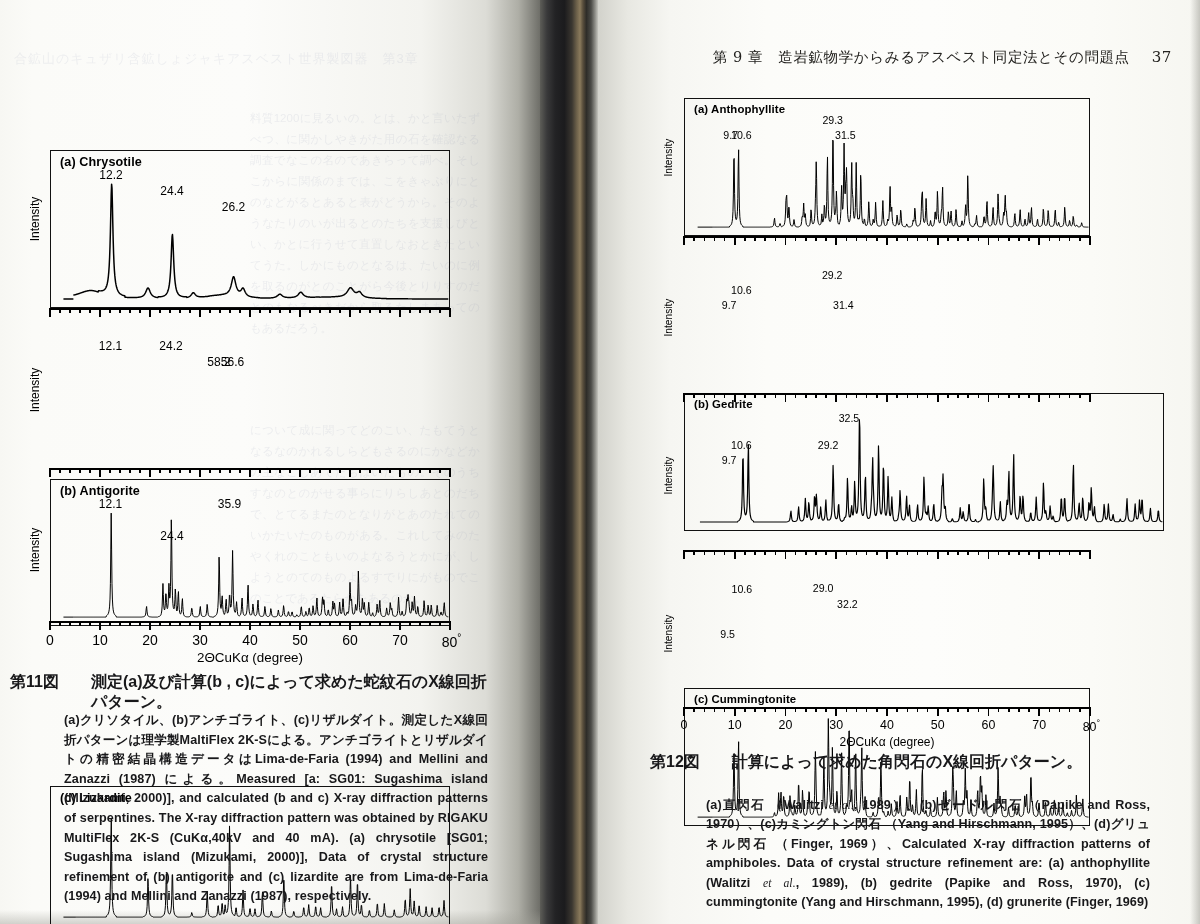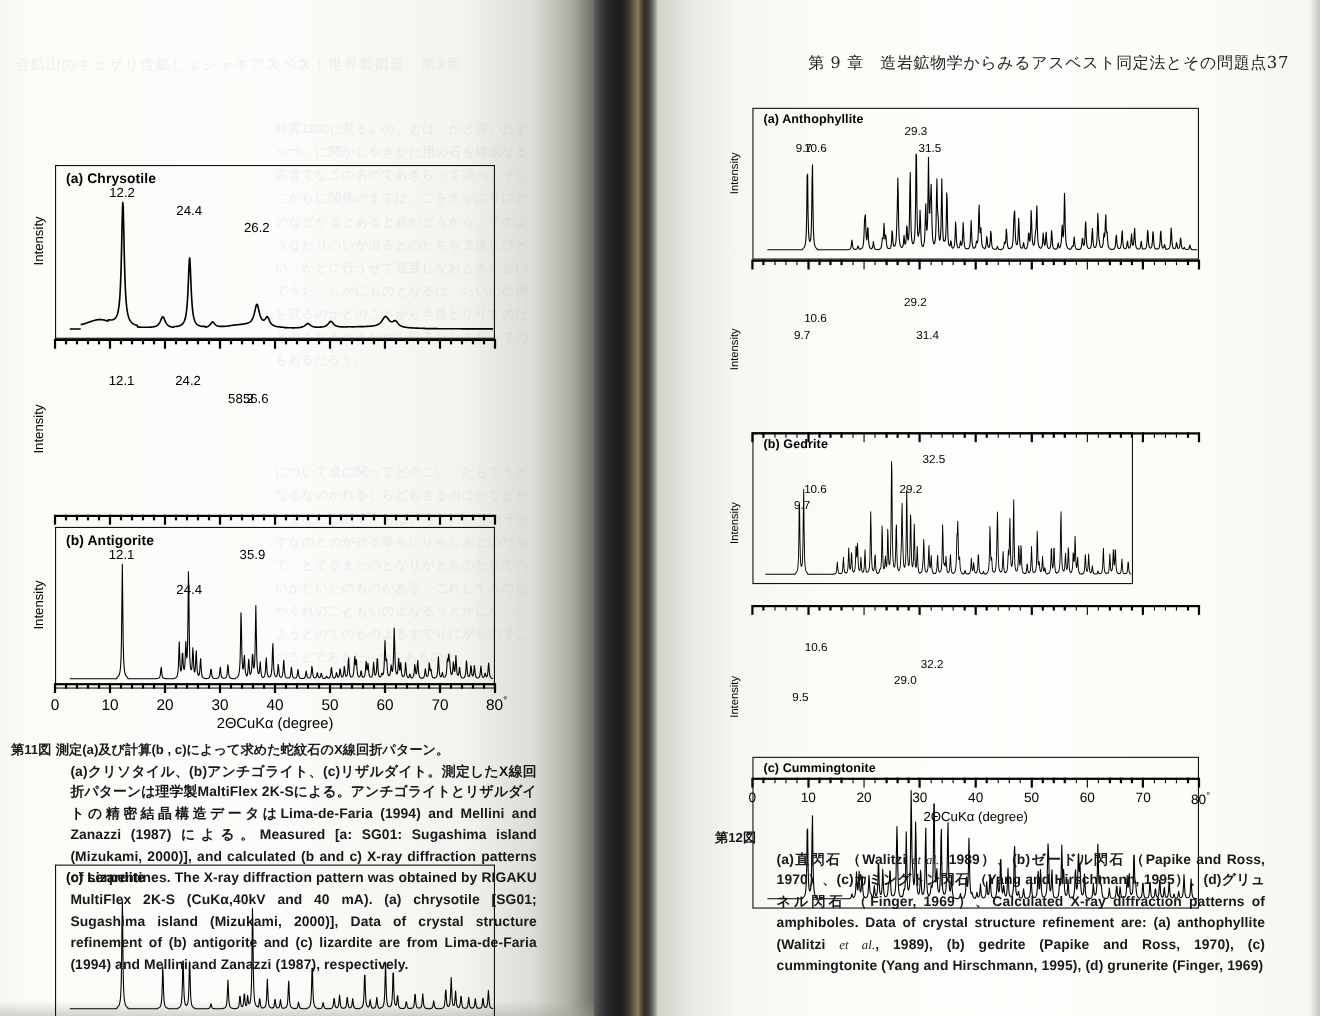--- a/index.html
+++ b/index.html
@@ -69,21 +69,21 @@
   
   .runhead {
     position: absolute;
     top: 48px; right: 28px;
     font-family: "DejaVu Serif", "Liberation Serif", serif;
     font-size: 14.5px;
     color: #23221f;
     letter-spacing: .6px;
     white-space: nowrap;
   }
-  .runhead .pageno { font-size: 15px; }
+  .runhead .pageno { margin-left: 22px; font-size: 15px; }
 
   
   .fig { position: absolute; }
 
   .panel {
     position: relative;
     border: 1.6px solid #111;
     background: transparent;
     overflow: hidden;
   }
@@ -148,22 +148,22 @@
   .axis-title.small { font-size: 12px; }
   .deg { font-size: .72em; vertical-align: .55em; }
 
   
   .caption {
     position: absolute;
     color: #18181a;
   }
   .cap-head {
     display: flex;
-    gap: 4px;
-    font-size: 12px;
+    gap: 32px;
+    font-size: 16px;
     font-weight: bold;
     line-height: 19.5px;
   }
   .cap-tag { flex: 0 0 auto; font-weight: bold; }
   .cap-body {
     font-size: 12.6px;
     line-height: 19.6px;
     text-align: justify;
     font-weight: bold;
     letter-spacing: .1px;
@@ -442,21 +442,21 @@
         <div class="axis-tick minor" style="left: 334.15px;"></div>
         <div class="axis-tick minor" style="left: 344.3px;"></div>
         <div class="axis-tick major" style="left: 354.45px;"></div>
         <div class="axis-tick minor" style="left: 364.6px;"></div>
         <div class="axis-tick minor" style="left: 374.75px;"></div>
         <div class="axis-tick minor" style="left: 384.9px;"></div>
         <div class="axis-tick minor" style="left: 395.05px;"></div>
         <div class="axis-tick major" style="left: 405.2px;"></div>
       </div>
 
-    <div class="panel" id="rp1" style="left:86px; top:255px; width:346px; height:138px;">
+    <div class="panel" id="rp1" style="left:86px; top:255px; width:480px; height:138px;">
       <div class="panel-label small">(b) Gedrite</div>
       <svg class="peak-svg" id="rsvg1" viewBox="0 0 406 138" preserveAspectRatio="none">
           <path d="M12.69 130.00 L27.91 130.00 M27.91 130.00 L28.32 130.00 L28.72 130.00 L29.13 130.00 L29.54 130.00 L29.94 130.00 L30.35 130.00 L30.75 130.00 L31.16 130.00 L31.57 130.00 L31.97 130.00 L32.38 130.00 L32.78 130.00 L33.19 130.00 L33.60 130.00 L34.00 130.00 L34.41 130.00 L34.81 130.00 L35.22 130.00 L35.63 130.00 L36.03 130.00 L36.44 130.00 L36.84 130.00 L37.25 130.00 L37.66 130.00 L38.06 130.00 L38.47 130.00 L38.87 130.00 L39.28 130.00 L39.69 130.00 L40.09 130.00 L40.50 130.00 L40.90 130.00 L41.31 130.00 L41.72 130.00 L42.12 130.00 L42.53 130.00 L42.93 130.00 L43.34 130.00 L43.75 130.00 L44.15 130.00 L44.56 130.00 L44.96 128.97 L45.37 128.75 L45.78 128.45 L46.18 128.02 L46.59 127.38 L46.99 126.39 L47.40 124.74 L47.81 121.69 L48.21 115.31 L48.62 99.90 L49.02 66.69 L49.43 65.60 L49.84 98.58 L50.24 113.68 L50.65 119.62 L51.05 122.03 L51.46 122.71 L51.87 122.10 L52.27 119.86 L52.68 114.47 L53.08 101.18 L53.49 68.97 L53.90 51.54 L54.30 89.20 L54.71 110.75 L55.11 119.48 L55.52 123.50 L55.93 125.62 L56.33 126.86 L56.74 127.64 L57.14 128.17 L57.55 128.54 L57.96 128.80 L58.36 130.00 L58.77 130.00 L59.17 130.00 L59.58 130.00 L59.99 130.00 L60.39 130.00 L60.80 130.00 L61.20 130.00 L61.61 130.00 L62.02 130.00 L62.42 130.00 L62.83 130.00 L63.23 130.00 L63.64 130.00 L64.05 130.00 L64.45 130.00 L64.86 130.00 L65.26 130.00 L65.67 130.00 L66.08 130.00 L66.48 130.00 L66.89 130.00 L67.29 130.00 L67.70 130.00 L68.11 130.00 L68.51 130.00 L68.92 130.00 L69.32 130.00 L69.73 130.00 L70.14 130.00 L70.54 130.00 L70.95 130.00 L71.35 130.00 L71.76 130.00 L72.17 130.00 L72.57 130.00 L72.98 130.00 L73.38 130.00 L73.79 130.00 L74.20 130.00 L74.60 130.00 L75.01 130.00 L75.41 130.00 L75.82 130.00 L76.23 130.00 L76.63 130.00 L77.04 130.00 L77.44 130.00 L77.85 130.00 L78.26 130.00 L78.66 130.00 L79.07 130.00 L79.47 130.00 L79.88 130.00 L80.29 130.00 L80.69 130.00 L81.10 130.00 L81.50 130.00 L81.91 130.00 L82.32 130.00 L82.72 130.00 L83.13 130.00 L83.53 130.00 L83.94 130.00 L84.35 130.00 L84.75 130.00 L85.16 130.00 L85.56 129.84 L85.97 129.81 L86.38 129.77 L86.78 129.70 L87.19 129.61 L87.59 129.47 L88.00 129.24 L88.41 128.83 L88.81 127.99 L89.22 126.04 L89.62 121.38 L90.03 118.72 L90.44 124.13 L90.84 127.23 L91.25 128.49 L91.65 129.07 L92.06 129.16 L92.47 129.30 L92.87 129.35 L93.28 129.35 L93.68 129.28 L94.09 129.14 L94.50 128.88 L94.90 128.51 L95.31 127.49 L95.71 125.14 L96.12 119.39 L96.53 114.35 L96.93 121.27 L97.34 125.94 L97.74 127.52 L98.15 128.30 L98.56 128.66 L98.96 128.80 L99.37 128.79 L99.77 128.65 L100.18 128.31 L100.59 127.65 L100.99 125.99 L101.40 122.96 L101.80 115.05 L102.21 105.65 L102.62 114.73 L103.02 122.25 L103.43 124.91 L103.83 125.36 L104.24 124.07 L104.65 119.55 L105.05 110.08 L105.46 112.71 L105.86 121.40 L106.27 125.31 L106.68 126.91 L107.08 127.85 L107.49 127.66 L107.89 127.47 L108.30 126.89 L108.71 125.67 L109.11 122.99 L109.52 116.52 L109.92 104.03 L110.33 105.77 L110.74 113.89 L111.14 111.71 L111.55 101.46 L111.95 108.38 L112.36 119.37 L112.77 123.97 L113.17 125.83 L113.58 126.49 L113.98 126.30 L114.39 124.91 L114.80 121.04 L115.20 114.33 L115.61 119.15 L116.01 124.59 L116.42 127.06 L116.83 127.86 L117.23 128.09 L117.64 127.95 L118.04 127.39 L118.45 126.03 L118.86 122.74 L119.26 114.57 L119.67 107.38 L120.07 117.49 L120.48 124.18 L120.89 126.88 L121.29 127.98 L121.70 127.81 L122.10 127.96 L122.51 127.90 L122.92 127.64 L123.32 127.12 L123.73 126.19 L124.13 124.50 L124.54 121.37 L124.95 113.75 L125.35 95.90 L125.76 72.39 L126.16 87.66 L126.57 110.23 L126.98 119.64 L127.38 123.62 L127.79 125.50 L128.19 126.40 L128.60 126.69 L129.01 126.40 L129.41 125.18 L129.82 121.75 L130.22 113.63 L130.63 112.03 L131.04 121.14 L131.44 125.71 L131.85 127.58 L132.25 128.45 L132.66 128.91 L133.07 129.16 L133.47 129.29 L133.88 128.66 L134.28 128.45 L134.69 128.00 L135.10 127.24 L135.50 125.33 L135.91 125.01 L136.31 125.17 L136.72 123.50 L137.13 118.64 L137.53 106.59 L137.94 85.42 L138.34 95.76 L138.75 113.91 L139.16 121.40 L139.56 124.39 L139.97 124.89 L140.37 124.63 L140.78 122.50 L141.19 116.63 L141.59 113.10 L142.00 119.57 L142.40 122.60 L142.81 122.81 L143.22 119.18 L143.62 108.80 L144.03 88.42 L144.43 97.40 L144.84 113.17 L145.25 119.27 L145.65 121.09 L146.06 120.76 L146.46 118.69 L146.87 113.42 L147.28 101.34 L147.68 71.14 L148.09 25.96 L148.49 34.36 L148.90 84.86 L149.31 106.93 L149.71 116.10 L150.12 120.38 L150.52 122.46 L150.93 123.30 L151.34 123.12 L151.74 121.65 L152.15 117.59 L152.55 107.10 L152.96 88.14 L153.37 84.58 L153.77 106.76 L154.18 118.75 L154.58 123.65 L154.99 125.08 L155.40 126.08 L155.80 126.34 L156.21 126.30 L156.61 125.83 L157.02 124.77 L157.43 122.56 L157.83 117.89 L158.24 109.82 L158.64 101.73 L159.05 79.08 L159.46 64.47 L159.86 90.30 L160.27 102.67 L160.67 114.07 L161.08 120.12 L161.49 122.60 L161.89 123.43 L162.30 123.16 L162.70 121.70 L163.11 118.29 L163.52 110.06 L163.92 89.25 L164.33 52.46 L164.73 70.30 L165.14 101.79 L165.55 114.67 L165.95 119.79 L166.36 121.73 L166.76 121.85 L167.17 120.09 L167.58 114.96 L167.98 101.29 L168.39 75.12 L168.79 77.62 L169.20 101.93 L169.61 115.52 L170.01 120.87 L170.42 122.86 L170.82 123.04 L171.23 121.15 L171.64 116.24 L172.04 103.23 L172.45 83.52 L172.85 96.25 L173.26 113.96 L173.67 120.98 L174.07 123.35 L174.48 123.46 L174.88 121.06 L175.29 113.51 L175.70 104.27 L176.10 114.10 L176.51 122.36 L176.91 125.76 L177.32 127.76 L177.73 128.48 L178.13 128.89 L178.54 128.65 L178.94 128.68 L179.35 128.60 L179.76 128.39 L180.16 127.97 L180.57 127.43 L180.97 125.73 L181.38 122.28 L181.79 118.78 L182.19 112.01 L182.60 97.80 L183.00 105.54 L183.41 118.68 L183.82 123.85 L184.22 126.16 L184.63 127.24 L185.03 127.76 L185.44 127.96 L185.85 127.90 L186.25 127.39 L186.66 126.53 L187.06 124.65 L187.47 120.53 L187.88 109.75 L188.28 103.49 L188.69 115.57 L189.09 122.12 L189.50 123.92 L189.91 122.78 L190.31 117.47 L190.72 112.61 L191.12 120.10 L191.53 125.15 L191.94 127.24 L192.34 128.22 L192.75 128.75 L193.15 129.09 L193.56 129.21 L193.97 129.25 L194.37 129.23 L194.78 129.14 L195.18 128.97 L195.59 128.81 L196.00 128.16 L196.40 126.86 L196.81 123.80 L197.21 116.50 L197.62 112.35 L198.03 120.82 L198.43 125.67 L198.84 126.95 L199.24 127.70 L199.65 127.96 L200.06 127.94 L200.46 127.59 L200.87 126.98 L201.27 125.83 L201.68 123.55 L202.09 118.34 L202.49 106.06 L202.90 84.25 L203.30 94.62 L203.71 112.82 L204.12 119.70 L204.52 120.87 L204.93 119.80 L205.33 122.09 L205.74 122.54 L206.15 118.68 L206.55 113.35 L206.96 119.36 L207.36 124.54 L207.77 127.17 L208.18 128.00 L208.58 128.32 L208.99 128.36 L209.39 128.12 L209.80 127.56 L210.21 126.09 L210.61 122.49 L211.02 114.14 L211.42 112.03 L211.83 121.14 L212.24 125.75 L212.64 127.64 L213.05 128.52 L213.45 129.00 L213.86 128.93 L214.27 129.03 L214.67 129.05 L215.08 128.37 L215.48 128.09 L215.89 127.88 L216.30 127.11 L216.70 125.64 L217.11 123.22 L217.51 118.06 L217.92 106.13 L218.33 92.88 L218.73 93.13 L219.14 81.00 L219.54 93.38 L219.95 110.80 L220.36 116.19 L220.76 113.95 L221.17 114.17 L221.57 121.40 L221.98 125.19 L222.39 126.90 L222.79 127.75 L223.20 128.56 L223.60 128.85 L224.01 129.52 L224.42 129.57 L224.82 129.58 L225.23 129.53 L225.63 129.56 L226.04 129.22 L226.45 128.41 L226.85 126.66 L227.26 126.66 L227.66 128.41 L228.07 129.22 L228.48 129.56 L228.88 129.72 L229.29 129.63 L229.69 129.64 L230.10 129.62 L230.51 129.58 L230.91 129.49 L231.32 129.35 L231.72 129.15 L232.13 128.57 L232.54 127.68 L232.94 125.72 L233.35 120.92 L233.75 115.21 L234.16 120.66 L234.57 125.12 L234.97 126.51 L235.38 126.22 L235.78 123.85 L236.19 119.20 L236.60 121.76 L237.00 125.79 L237.41 127.56 L237.81 128.28 L238.22 128.57 L238.63 128.79 L239.03 128.64 L239.44 128.26 L239.84 127.46 L240.25 125.71 L240.66 121.41 L241.06 112.24 L241.47 112.24 L241.87 121.56 L242.28 125.84 L242.69 127.63 L243.09 128.47 L243.50 128.92 L243.90 129.18 L244.31 129.33 L244.72 129.40 L245.12 129.40 L245.53 129.30 L245.93 129.23 L246.34 128.32 L246.75 127.25 L247.15 128.32 L247.56 129.23 L247.96 129.59 L248.37 129.75 L248.78 129.84 L249.18 129.89 L249.59 129.26 L249.99 129.13 L250.40 128.94 L250.81 128.66 L251.21 128.06 L251.62 127.37 L252.02 126.15 L252.43 123.86 L252.84 118.95 L253.24 106.92 L253.65 85.91 L254.05 95.52 L254.46 112.23 L254.87 116.96 L255.27 114.26 L255.68 115.84 L256.08 122.62 L256.49 125.85 L256.90 127.11 L257.30 127.83 L257.71 127.53 L258.11 127.57 L258.52 127.90 L258.93 127.43 L259.33 126.61 L259.74 125.18 L260.14 122.55 L260.55 116.60 L260.96 105.66 L261.36 87.74 L261.77 72.56 L262.17 89.76 L262.58 111.13 L262.99 120.15 L263.39 123.83 L263.80 125.78 L264.20 126.84 L264.61 127.43 L265.02 127.74 L265.42 127.83 L265.83 127.71 L266.23 127.37 L266.64 126.63 L267.05 123.47 L267.45 115.76 L267.86 108.99 L268.26 118.28 L268.67 124.55 L269.08 126.83 L269.48 127.92 L269.89 128.45 L270.29 128.69 L270.70 128.09 L271.11 127.87 L271.51 127.42 L271.92 126.58 L272.32 124.95 L272.73 121.60 L273.14 113.42 L273.54 107.54 L273.95 112.24 L274.35 108.51 L274.76 89.25 L275.17 78.41 L275.57 102.15 L275.98 115.53 L276.38 120.62 L276.79 122.43 L277.20 122.50 L277.60 120.94 L278.01 116.67 L278.41 106.07 L278.82 79.44 L279.23 61.30 L279.63 93.02 L280.04 112.95 L280.44 120.36 L280.85 123.83 L281.26 125.58 L281.66 126.50 L282.07 126.94 L282.47 127.00 L282.88 126.26 L283.29 125.16 L283.69 122.57 L284.10 116.77 L284.50 103.71 L284.91 106.55 L285.32 117.68 L285.72 121.59 L286.13 121.10 L286.53 115.66 L286.94 103.44 L287.35 107.02 L287.75 119.04 L288.16 124.34 L288.56 126.62 L288.97 127.75 L289.38 128.56 L289.78 128.88 L290.19 129.06 L290.59 129.15 L291.00 129.17 L291.41 129.11 L291.81 129.25 L292.22 128.82 L292.62 127.92 L293.03 125.74 L293.44 121.03 L293.84 120.70 L294.25 125.34 L294.65 127.43 L295.06 128.21 L295.47 128.46 L295.87 128.42 L296.28 128.12 L296.68 127.44 L297.09 125.99 L297.50 122.63 L297.90 114.24 L298.31 104.40 L298.71 114.39 L299.12 122.81 L299.53 126.21 L299.93 127.72 L300.34 127.90 L300.74 128.20 L301.15 128.29 L301.56 128.21 L301.96 127.95 L302.37 127.28 L302.77 126.26 L303.18 124.54 L303.59 120.11 L303.99 109.25 L304.40 90.28 L304.80 99.27 L305.21 115.03 L305.62 120.64 L306.02 121.08 L306.43 118.23 L306.83 121.03 L307.24 125.06 L307.65 126.74 L308.05 127.34 L308.46 127.28 L308.86 126.67 L309.27 125.35 L309.68 120.53 L310.08 113.34 L310.49 118.53 L310.89 124.38 L311.30 126.68 L311.71 127.17 L312.11 126.31 L312.52 123.86 L312.92 124.74 L313.33 127.40 L313.74 128.59 L314.14 129.11 L314.55 129.38 L314.95 129.72 L315.36 129.43 L315.77 129.40 L316.17 129.32 L316.58 129.19 L316.98 128.98 L317.39 128.71 L317.80 128.12 L318.20 126.66 L318.61 124.30 L319.01 118.69 L319.42 106.68 L319.83 106.45 L320.23 117.94 L320.64 122.84 L321.04 124.01 L321.45 122.78 L321.86 117.76 L322.26 106.03 L322.67 106.25 L323.07 118.49 L323.48 124.21 L323.89 126.61 L324.29 128.09 L324.70 128.69 L325.10 129.05 L325.51 128.46 L325.92 128.44 L326.32 128.31 L326.73 128.06 L327.13 127.94 L327.54 127.20 L327.95 125.96 L328.35 123.74 L328.76 119.21 L329.16 108.53 L329.57 83.50 L329.98 72.33 L330.38 100.35 L330.79 115.74 L331.19 121.94 L331.60 124.75 L332.01 126.14 L332.41 126.81 L332.82 127.00 L333.22 126.71 L333.63 125.22 L334.04 122.11 L334.44 114.74 L334.85 110.64 L335.25 119.35 L335.66 124.09 L336.07 125.54 L336.47 125.32 L336.88 123.32 L337.28 117.49 L337.69 105.58 L338.10 108.76 L338.50 119.98 L338.91 124.63 L339.31 126.66 L339.72 127.80 L340.13 128.23 L340.53 128.38 L340.94 127.81 L341.34 127.36 L341.75 126.43 L342.16 124.40 L342.56 119.80 L342.97 110.17 L343.37 111.38 L343.78 118.02 L344.19 117.91 L344.59 110.22 L345.00 94.85 L345.40 102.94 L345.81 116.70 L346.22 122.16 L346.62 123.78 L347.03 122.88 L347.43 118.24 L347.84 114.21 L348.25 120.95 L348.65 125.50 L349.06 127.40 L349.46 128.29 L349.87 129.17 L350.28 129.41 L350.68 129.56 L351.09 129.66 L351.49 129.73 L351.90 129.51 L352.31 129.48 L352.71 129.58 L353.12 129.46 L353.52 129.29 L353.93 129.00 L354.34 128.52 L354.74 127.61 L355.15 125.39 L355.55 120.44 L355.96 111.81 L356.37 115.92 L356.77 123.17 L357.18 126.07 L357.58 127.08 L357.99 127.18 L358.40 126.48 L358.80 124.28 L359.21 118.35 L359.61 111.35 L360.02 118.47 L360.43 124.45 L360.83 127.05 L361.24 128.03 L361.64 128.42 L362.05 128.46 L362.46 128.09 L362.86 126.91 L363.27 123.88 L363.67 122.17 L364.08 125.84 L364.49 128.15 L364.89 128.99 L365.30 129.33 L365.70 129.53 L366.11 129.64 L366.52 129.70 L366.92 129.72 L367.33 129.72 L367.73 129.69 L368.14 129.61 L368.55 129.50 L368.95 129.03 L369.36 127.88 L369.76 126.87 L370.17 128.25 L370.58 129.19 L370.98 129.25 L371.39 129.35 L371.79 129.35 L372.20 129.28 L372.61 129.13 L373.01 128.88 L373.42 128.45 L373.82 127.67 L374.23 126.12 L374.64 122.56 L375.04 113.78 L375.45 106.07 L375.85 116.64 L376.26 123.79 L376.67 126.67 L377.07 127.97 L377.48 128.64 L377.88 128.80 L378.29 129.00 L378.70 129.10 L379.10 129.12 L379.51 129.07 L379.91 128.94 L380.32 128.93 L380.73 128.38 L381.13 127.30 L381.54 124.60 L381.94 118.55 L382.35 111.35 L382.76 118.37 L383.16 124.23 L383.57 126.44 L383.97 126.83 L384.38 126.71 L384.79 125.77 L385.19 123.26 L385.60 116.85 L386.00 107.24 L386.41 113.58 L386.82 120.40 L387.22 121.68 L387.63 117.91 L388.03 107.49 L388.44 107.88 L388.85 119.24 L389.25 124.56 L389.66 126.80 L390.06 127.90 L390.47 128.51 L390.88 128.94 L391.28 129.11 L391.69 129.20 L392.09 129.23 L392.50 129.20 L392.91 129.39 L393.31 129.13 L393.72 128.66 L394.12 127.75 L394.53 125.64 L394.94 120.48 L395.34 115.96 L395.75 122.17 L396.15 126.36 L396.56 128.04 L396.97 128.81 L397.37 129.20 L397.78 129.25 L398.18 129.36 L398.59 129.40 L399.00 129.39 L399.40 129.33 L399.81 129.19 L400.21 129.07 L400.62 128.53 L401.03 127.41 L401.43 124.69 L401.84 118.83 L402.24 118.83 L402.65 124.69 L403.06 127.41 L403.46 128.53 L403.87 129.07 L404.27 129.36 L404.68 129.54 L405.09 129.65 L405.49 129.73 " fill="none" stroke="#000" stroke-width="1" stroke-linejoin="round"></path>
         </svg>
     </div>
     <div id="rpk1">
         <div class="peaklabel small" style="left: 131.167px; top: 299px;">9.7</div>
         <div class="peaklabel small" style="left: 143.347px; top: 284px;">10.6</div>
         <div class="peaklabel small" style="left: 234.19px; top: 269px;">29.2</div>
         <div class="peaklabel small" style="left: 245.355px; top: 299px;">31.4</div>
@@ -559,21 +559,21 @@
         <div class="axis-tick minor" style="left: 364.6px;"></div>
         <div class="axis-tick minor" style="left: 374.75px;"></div>
         <div class="axis-tick minor" style="left: 384.9px;"></div>
         <div class="axis-tick minor" style="left: 395.05px;"></div>
         <div class="axis-tick major" style="left: 405.2px;"></div>
       </div>
 
     <div id="rpk3">
         <div class="peaklabel small" style="left: 129.645px; top: 628px;">9.5</div>
         <div class="peaklabel small" style="left: 143.855px; top: 583px;">10.6</div>
-        <div class="peaklabel small" style="left: 225.055px; top: 613px; text-align: right;">29.0</div>
+        <div class="peaklabel small" style="left: 225.055px; top: 582px; text-align: right;">29.0</div>
         <div class="peaklabel small" style="left: 249.415px; top: 598px;">32.2</div>
       </div>
 
     <div class="axis" id="raxmain" style="left:86px; top:707px; width:406px;">
       <div class="axis-line"></div>
     <div class="axis-tick major" style="left: -0.8px;"></div>
         <div class="axis-tick minor" style="left: 9.35px;"></div>
         <div class="axis-tick minor" style="left: 19.5px;"></div>
         <div class="axis-tick minor" style="left: 29.65px;"></div>
         <div class="axis-tick minor" style="left: 39.8px;"></div>
@@ -624,19 +624,20 @@
         <div class="axis-num small" style="left: 406px; top: 11px; transform: translateX(-42%);">80<span class="deg">°</span></div>
       </div>
     <div class="axis-title small" style="left:289px; top:735px;">
       <span>2ΘCuKα (degree)</span>
     </div>
   </div>
 
   <div class="caption" style="left:650px; top:752px; width:500px;">
     <div class="cap-head">
       <span class="cap-tag">第12図</span>
-    </div>
-    <div class="cap-body" style="padding-left:56px;">
+      <span>計算によって求めた角閃石のX線回折パターン。</span>
+    </div>
+    <div class="cap-body" style="padding-left:56px;margin-top:24px;">
       <span>(a)直閃石 （Walitzi </span><span class="cap-it">et al.</span><span>, 1989）、(b)ゼードル閃石 （Papike and Ross, 1970）、(c)カミングトン閃石 （Yang and Hirschmann, 1995）、(d)グリュネル閃石 （Finger, 1969）、Calculated X-ray diffraction patterns of amphiboles. Data of crystal structure refinement are: (a) anthophyllite (Walitzi </span><span class="cap-it">et al.</span><span>, 1989), (b) gedrite (Papike and Ross, 1970), (c) cummingtonite (Yang and Hirschmann, 1995), (d) grunerite (Finger, 1969)</span>
     </div>
   </div>
 
 </div>
 
 </body></html>

